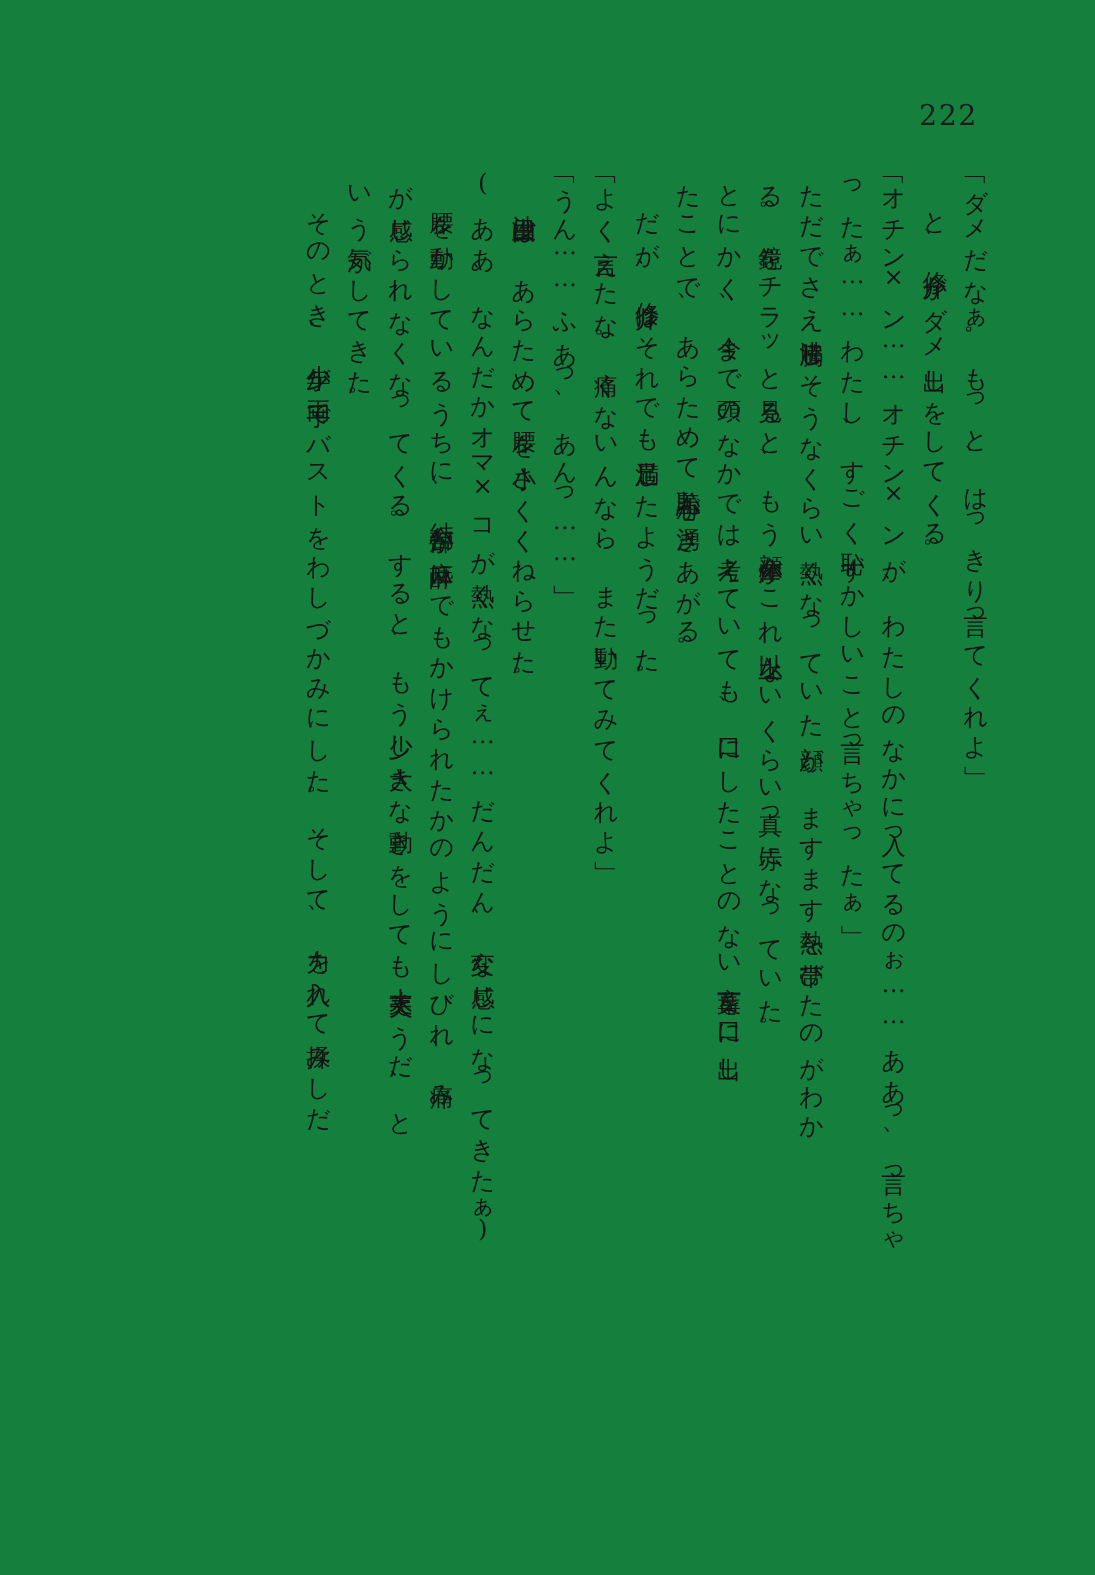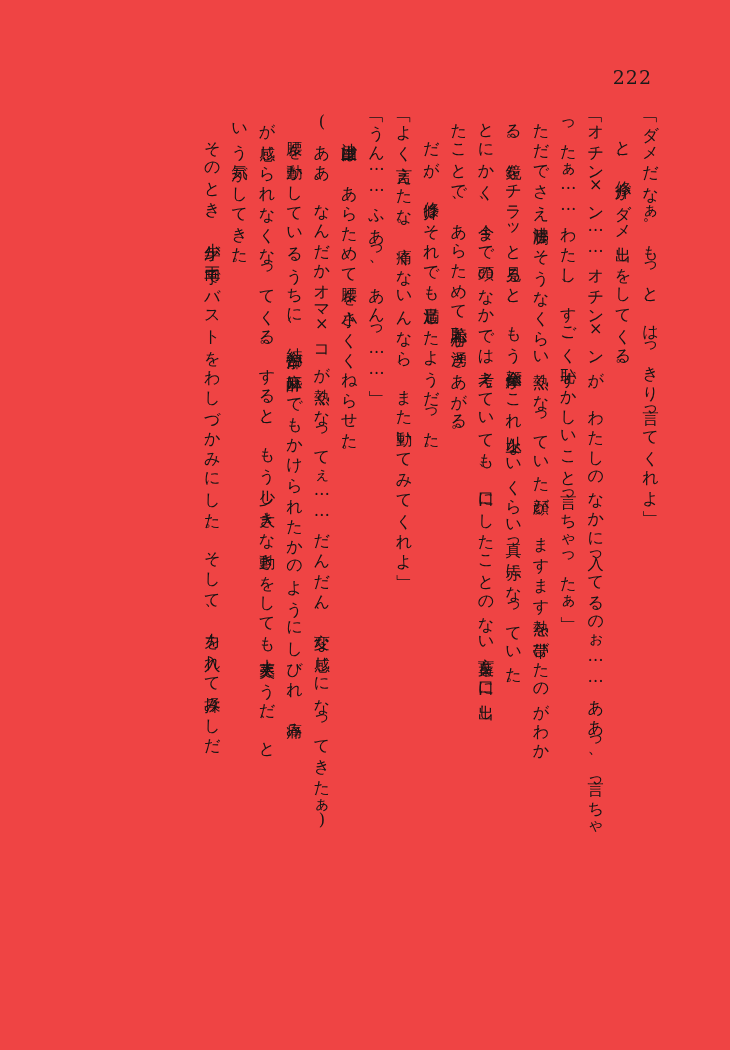--- a/index.html
+++ b/index.html
@@ -12,21 +12,21 @@
     height: 1050px;
     position: relative;
     font-family: "DejaVu Serif", "Liberation Serif", serif;
     color: #111111;
     overflow: hidden;
   }
 
   .page {
     position: absolute;
     inset: 0;
-    background: #ef4444;
+    background: #15803d;
   }
 
   
   .page-number {
     position: absolute;
     top: 66px;
     right: 78px;
     font-family: "DejaVu Serif", "Liberation Serif", serif;
     font-size: 19px;
     letter-spacing: 1px;

